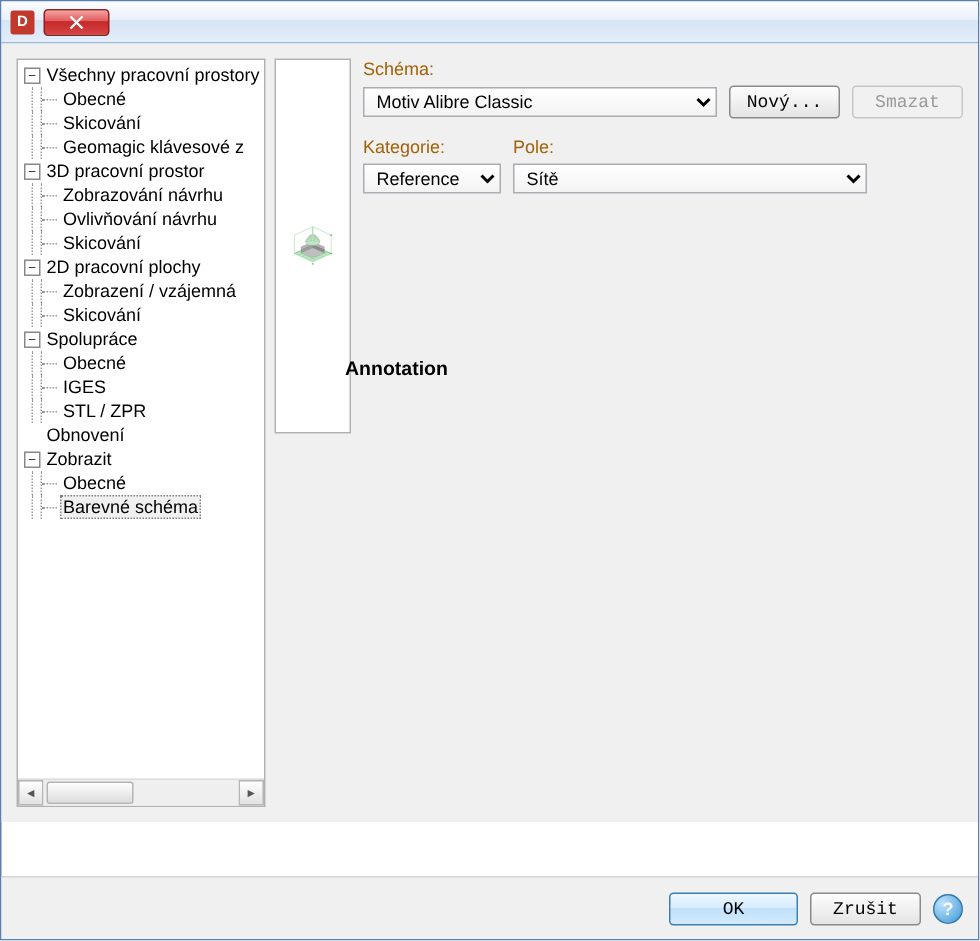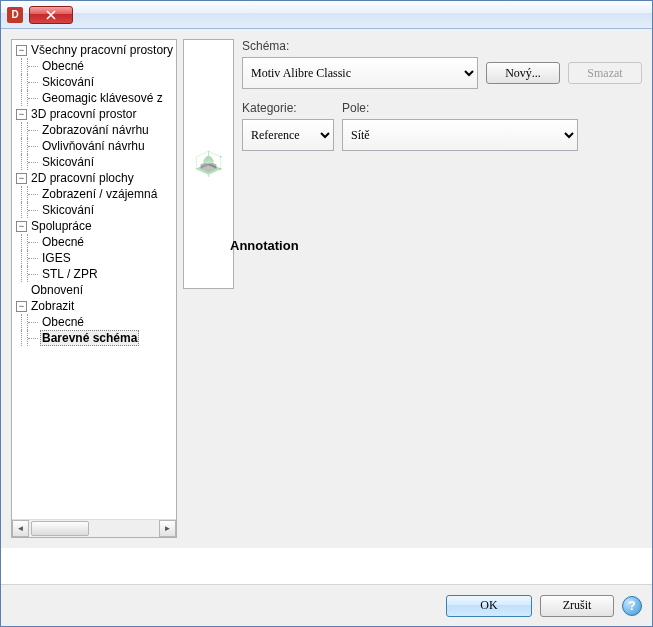--- a/index.html
+++ b/index.html
@@ -94,21 +94,20 @@
     border-top: 1px dotted #999;
     width: 10px;
     height: 1px;
     margin-right: 2px;
   }
   .tree-label { padding: 0 2px; }
   .tree-label.selected {
     background: #f0f0f0;
     border: 1px dotted #808080;
     padding: 0 1px;
-    font-weight: bold;
   }
   .tree-hscroll {
     height: 18px;
     border-top: 1px solid #ddd;
     display: flex;
     align-items: center;
     background: #f0f0f0;
   }
   .scroll-btn {
     width: 17px; height: 17px;
@@ -145,36 +144,36 @@
     position: absolute;
     left: 46px; top: 198px;
     font-weight: bold;
     font-size: 13px;
   }
   .form-area {
     display: flex;
     flex-direction: column;
     gap: 4px;
   }
-  .form-label { color: #404040; }
+  .form-label { color: #a16207; }
   .row { display: flex; gap: 8px; align-items: center; }
   select {
-    font-family: Liberation Serif, serif; font-size: 12px;
-    height: 32px;
+    font-family: Liberation Sans, sans-serif; font-size: 12px;
+    height: 20px;
     border: 1px solid #abadb3;
     background: linear-gradient(to bottom,#fff,#f3f3f3);
     padding: 1px 4px;
   }
   .btn {
     height: 22px;
     min-width: 74px;
     border: 1px solid #8a8a8a;
     background: linear-gradient(to bottom,#fdfdfd,#e4e4e4);
     border-radius: 3px;
-    font-family: Liberation Serif, serif; font-size: 12px;
+    font-family: Liberation Mono, monospace; font-size: 12px;
     padding: 0 10px;
     cursor: default;
   }
   .btn:disabled {
     color: #9a9a9a;
     border-color: #c7c7c7;
     background: #f1f1f1;
     text-align: center;
   }
   .col { display: flex; flex-direction: column; gap: 4px; }

